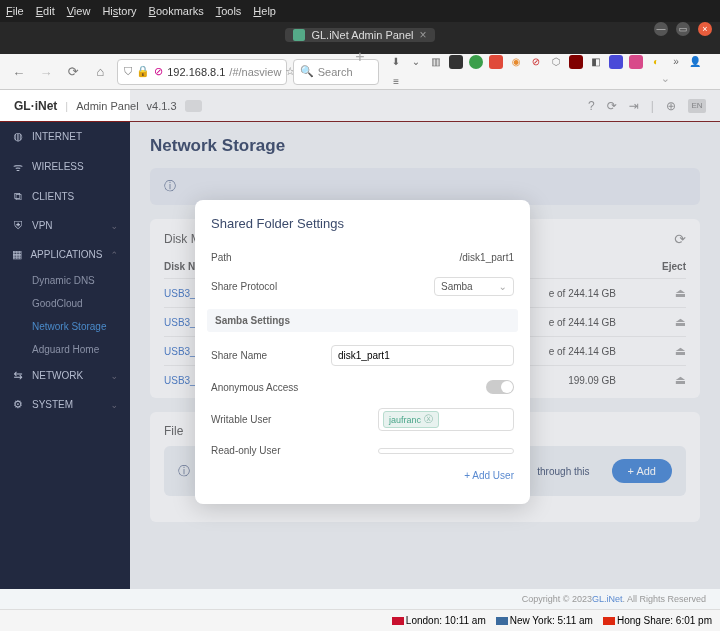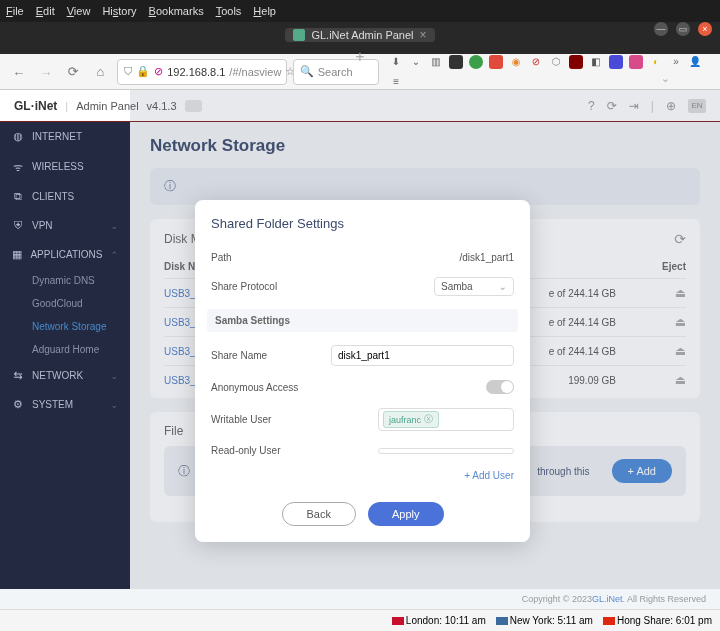--- a/index.html
+++ b/index.html
@@ -306,24 +306,20 @@
         </span>
       </span>
     </div>
   <div class="modal-row">
       <span class="modal-label">Read-only User</span>
       <span class="tag-input"></span>
     </div>
   <div class="modal-row">
       <span class="add-user-link">+ Add User</span>
     </div>
-  <div class="modal-foot">
-    <button class="m-btn m-back">Back</button>
-    <button class="m-btn m-apply">Apply</button>
-  </div>
 </div>
 
 <div class="copyright">
   <span>Copyright © 2023 </span>
     <a>GL.iNet</a>
     <span>. All Rights Reserved</span>
 </div>
 
 <div class="statusbar">
   <span><span class="flag" style="background:#c8102e"></span><span>London:</span> <span>10:11 am</span></span>

